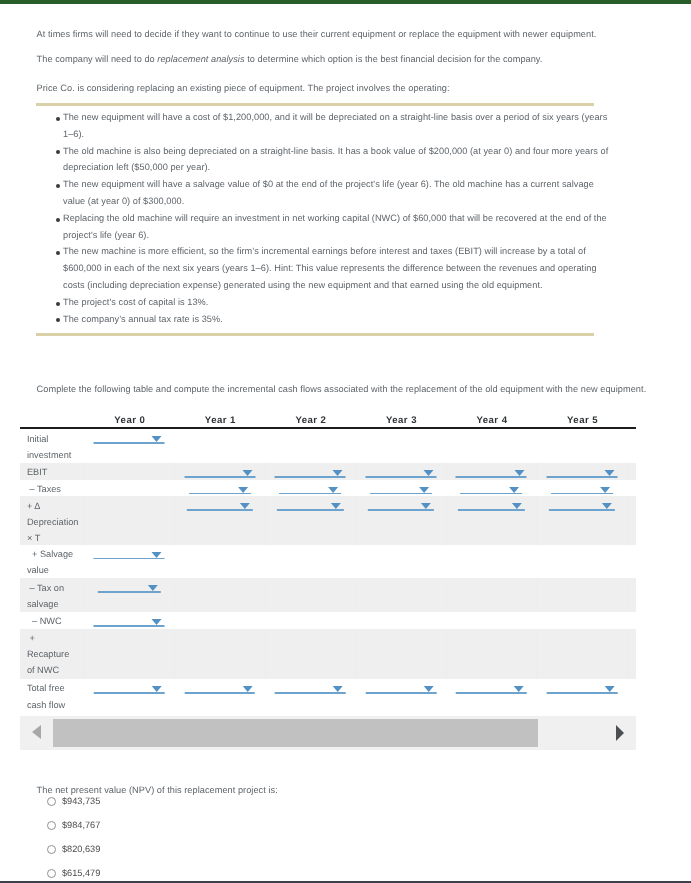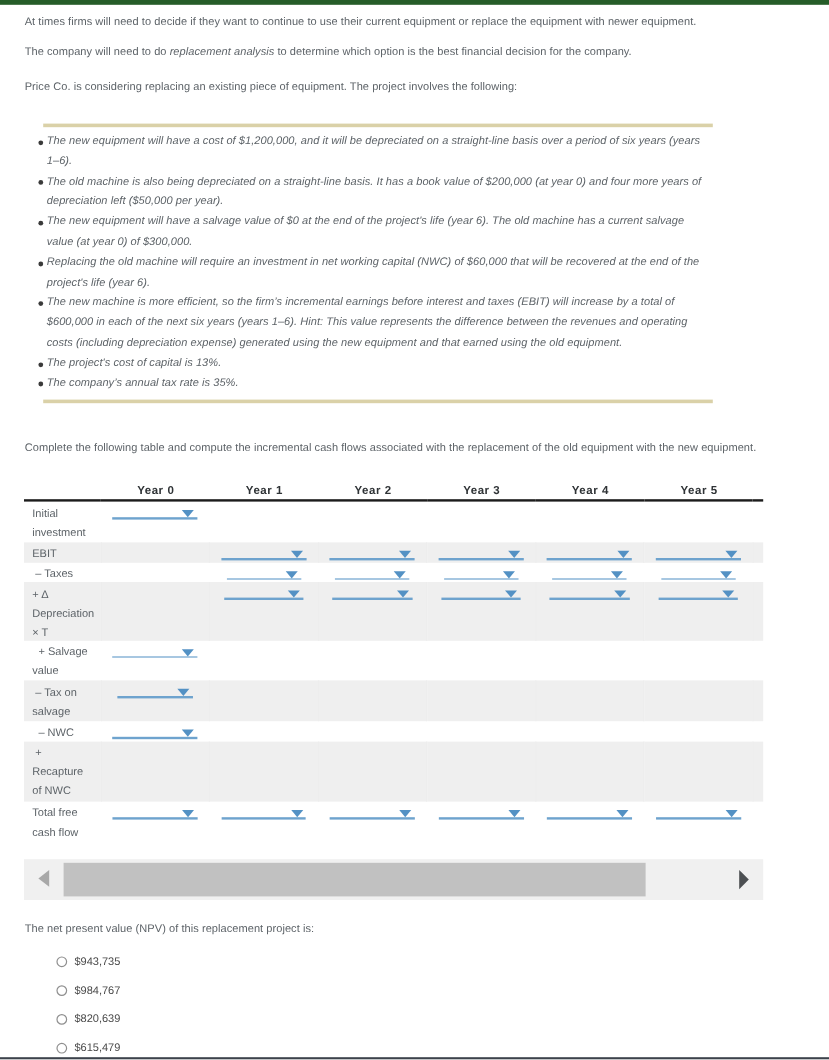--- a/index.html
+++ b/index.html
@@ -8,39 +8,39 @@
     width:691px;height:883px;overflow:hidden;background:#ffffff;
     font-family:"Liberation Sans",sans-serif;
     color:#5b6166;
     position:relative;
     font-size:9.2px;
     -webkit-font-smoothing:antialiased;
     text-rendering:geometricPrecision;
   }
   .topbar{position:absolute;left:0;top:0;width:691px;height:3.6px;background:#265d29;}
 
-  p.intro{font-size:9.2px;line-height:12px;color:#5d6368;letter-spacing:0.045px;margin:0;position:absolute;white-space:nowrap;}
+  p.intro{font-size:9.2px;line-height:12px;color:#5d6368;letter-spacing:0.045px;margin:16px;position:absolute;white-space:nowrap;}
   #p1{left:20.6px;top:12px;}
   #p2{left:20.6px;top:37px;}
   #p3{left:20.6px;top:65.5px;}
   #p2 em{font-style:italic;}
 
   .rule{position:absolute;left:36px;width:558px;height:2.6px;background:#dad1a8;}
   #rule-top{top:103px;}
   #rule-bot{top:333px;}
 
-  ul.bullets{position:absolute;left:39px;top:109px;margin:0;padding:0;list-style:none;width:548px;font-style:italic;}
+  ul.bullets{position:absolute;left:63px;top:109px;margin:0;padding:0;list-style:none;width:548px;}
   ul.bullets li{font-size:9.2px;line-height:16.8px;color:#5d6368;letter-spacing:0.045px;position:relative;margin:0;padding:0;}
   ul.bullets li .dot{position:absolute;left:-7.5px;top:7.8px;width:4px;height:4px;
      border-radius:50%;background:#3a3a3a;font-size:0;line-height:0;color:transparent;overflow:hidden;}
 
   #tblintro{left:20.6px;top:367px;}
 
   
-  #cftable{position:absolute;left:20px;top:398px;width:616px;border-collapse:collapse;table-layout:fixed;}
+  #cftable{position:absolute;left:20px;top:409px;width:616px;border-collapse:collapse;table-layout:fixed;}
   #cftable th{font-size:9.6px;font-weight:bold;color:#2f3336;text-align:center;padding:5.6px 0 0 0.6px;height:19.4px;box-sizing:border-box;
               vertical-align:top;letter-spacing:0.45px;text-indent:0.45px;line-height:11px;}
   #cftable thead tr{border-bottom:2px solid #1c1c1c;}
   #cftable td{padding:0;font-size:9.2px;color:#5d6368;vertical-align:top;}
   #cftable td.lbl{width:64.4px;line-height:16.78px;}
   #cftable td.lbl span{display:block;padding-left:6.9px;padding-right:5.3px;line-height:16.1px;position:relative;top:1.5px;}
   #cftable td.cell{width:90.49px;line-height:16.78px;}
   #cftable td.spacer{width:8.7px;}
   #cftable tr.alt{background:#efefef;}
   #cftable tr.alt td.lbl{border-right:1px solid #ededed;margin-left:15px;}
@@ -66,21 +66,21 @@
 </style>
 </head>
 <body>
 
 <div class="topbar"></div>
 
 <p class="intro" id="p1">At times firms will need to decide if they want to continue to use their current equipment or replace the equipment with newer equipment.</p>
 
 <p class="intro" id="p2"><span>The company will need to do </span><em>replacement analysis</em><span> to determine which option is the best financial decision for the company.</span></p>
 
-<p class="intro" id="p3">Price Co. is considering replacing an existing piece of equipment. The project involves the following:</p>
+<p class="intro" id="p3">Price Co. is considering replacing an existing piece of equipment. The project involves the operating:</p>
 
 <div class="rule" id="rule-top"></div>
 
 <ul class="bullets" id="bullets">
     <li><span class="dot">•</span><span>The new equipment will have a cost of $1,200,000, and it will be depreciated on a straight-line basis over a period of six years (years 1–6).</span></li>
     <li><span class="dot">•</span><span>The old machine is also being depreciated on a straight-line basis. It has a book value of $200,000 (at year 0) and four more years of depreciation left ($50,000 per year).</span></li>
     <li><span class="dot">•</span><span>The new equipment will have a salvage value of $0 at the end of the project's life (year 6). The old machine has a current salvage value (at year 0) of $300,000.</span></li>
     <li><span class="dot">•</span><span>Replacing the old machine will require an investment in net working capital (NWC) of $60,000 that will be recovered at the end of the project's life (year 6).</span></li>
     <li><span class="dot">•</span><span>The new machine is more efficient, so the firm’s incremental earnings before interest and taxes (EBIT) will increase by a total of $600,000 in each of the next six years (years 1–6). Hint: This value represents the difference between the revenues and operating costs (including depreciation expense) generated using the new equipment and that earned using the old equipment.</span></li>
     <li><span class="dot">•</span><span>The project's cost of capital is 13%.</span></li>

